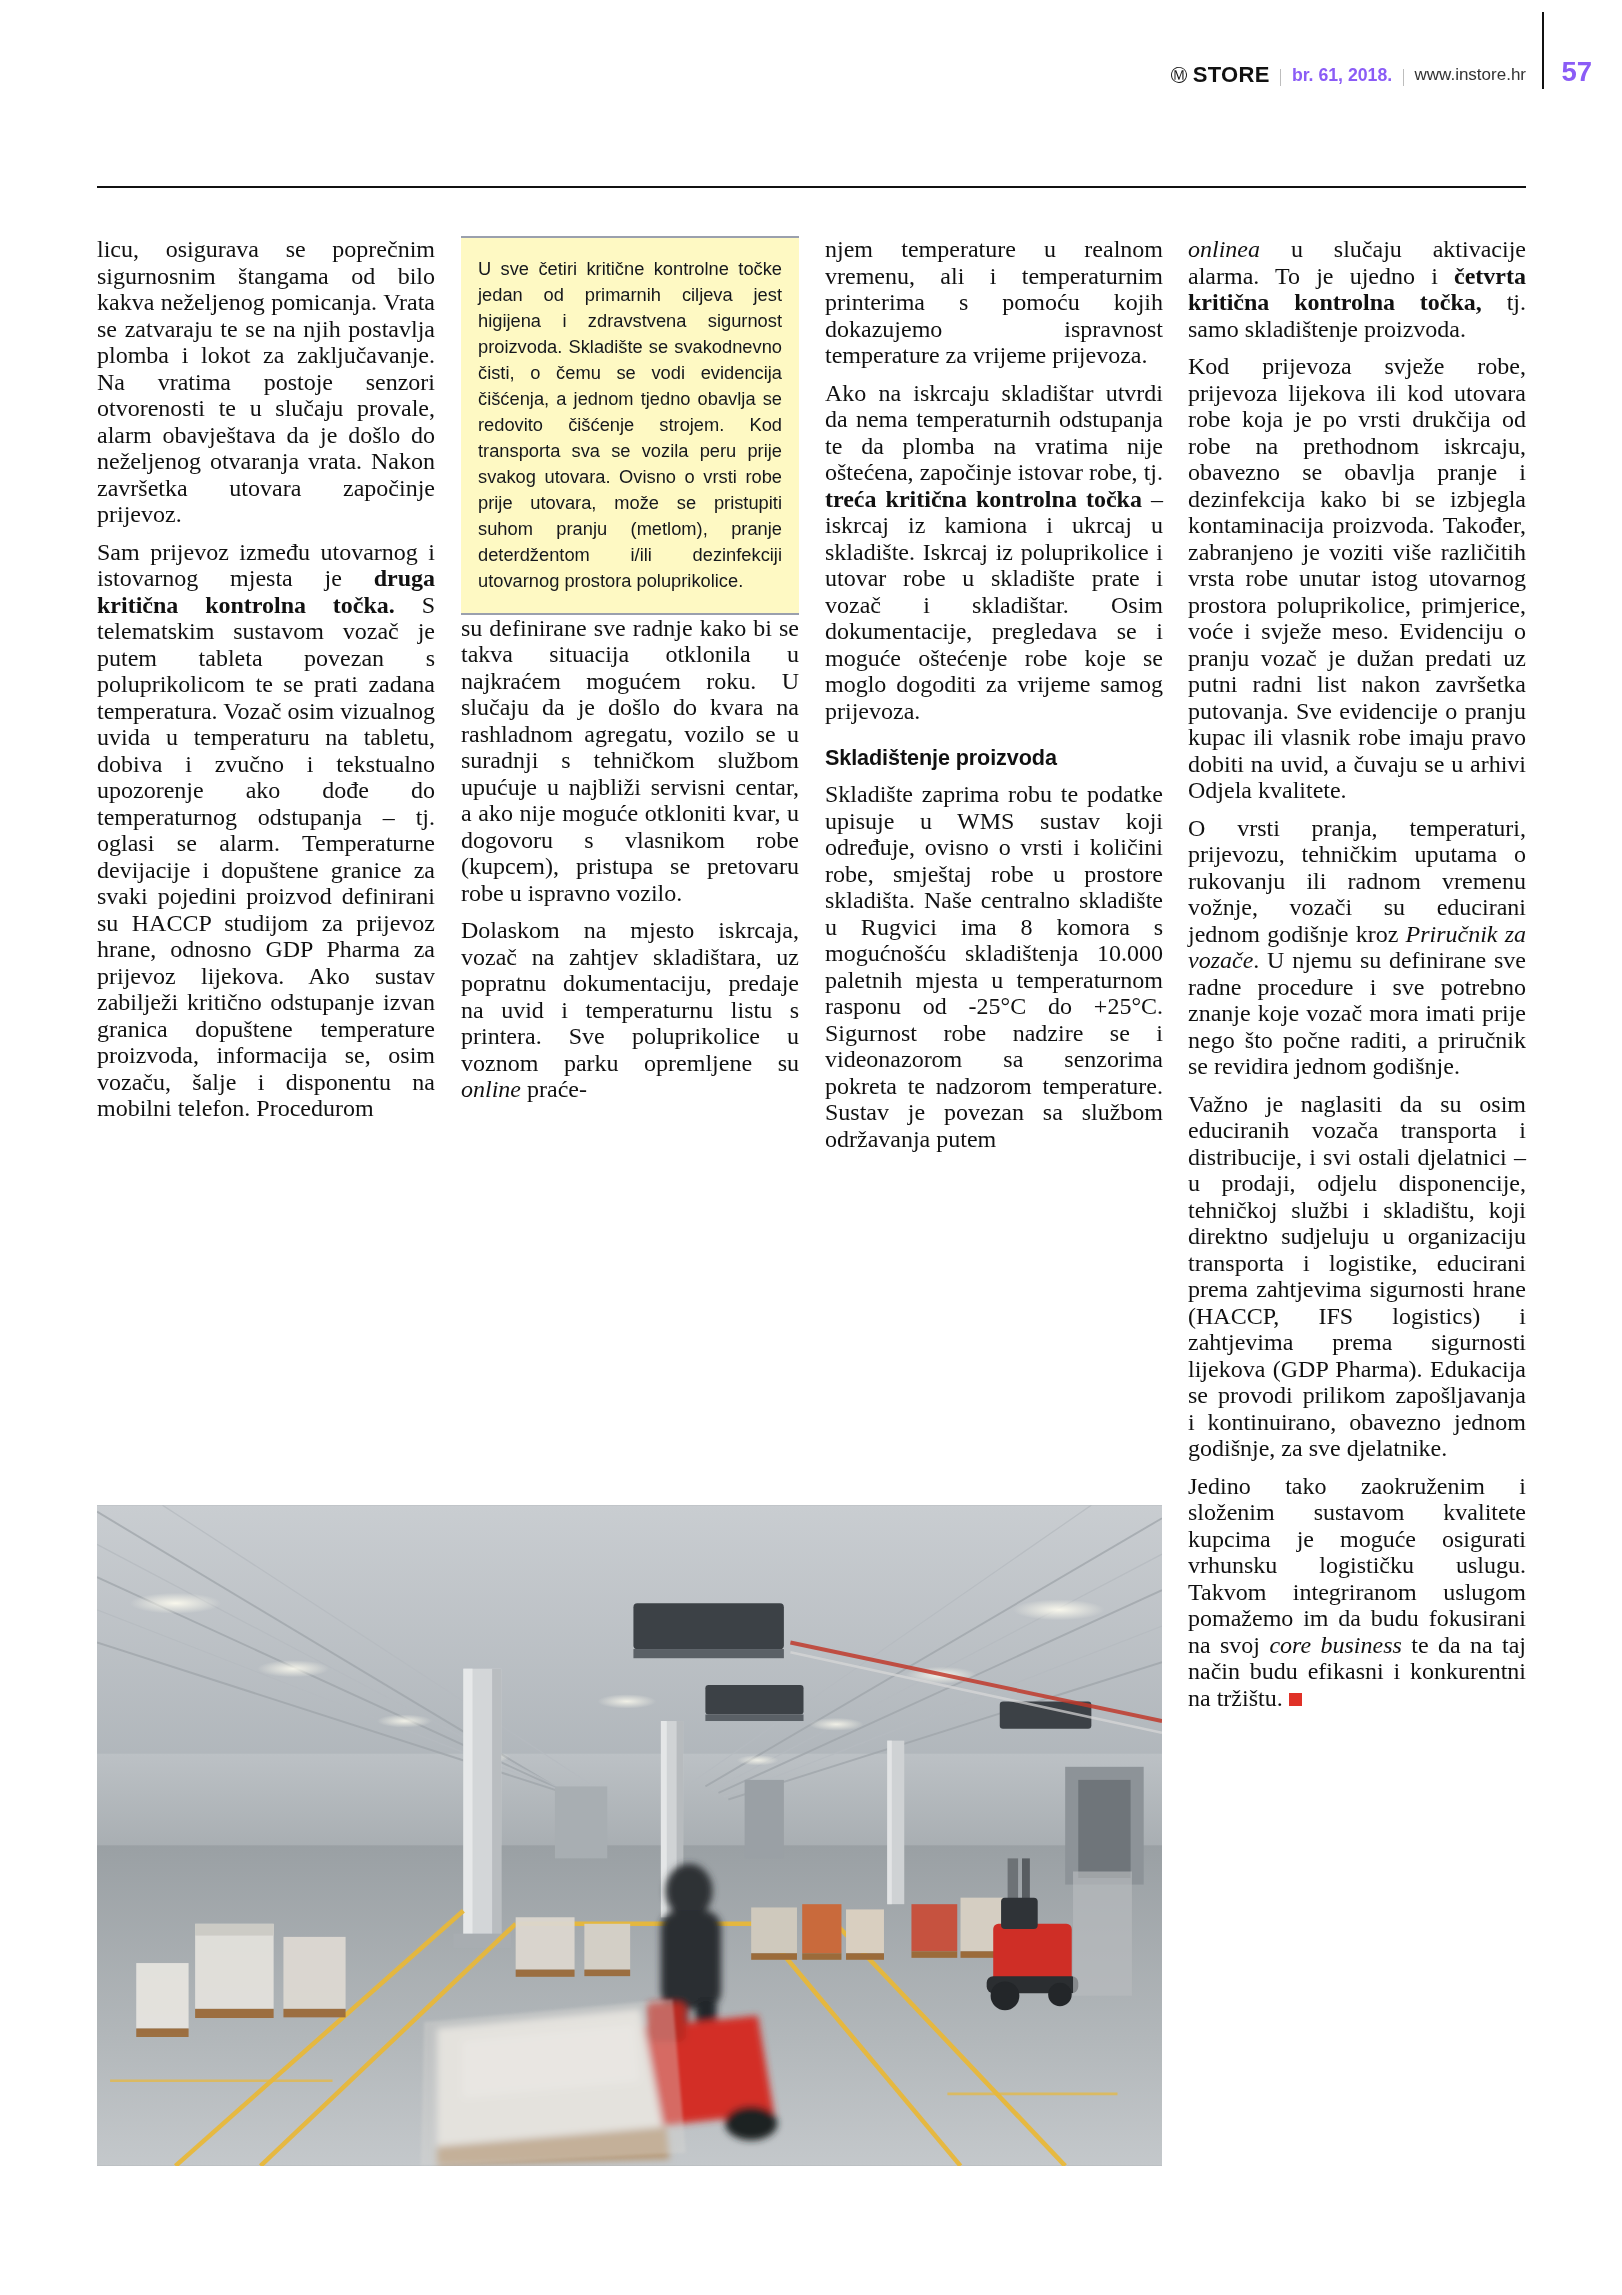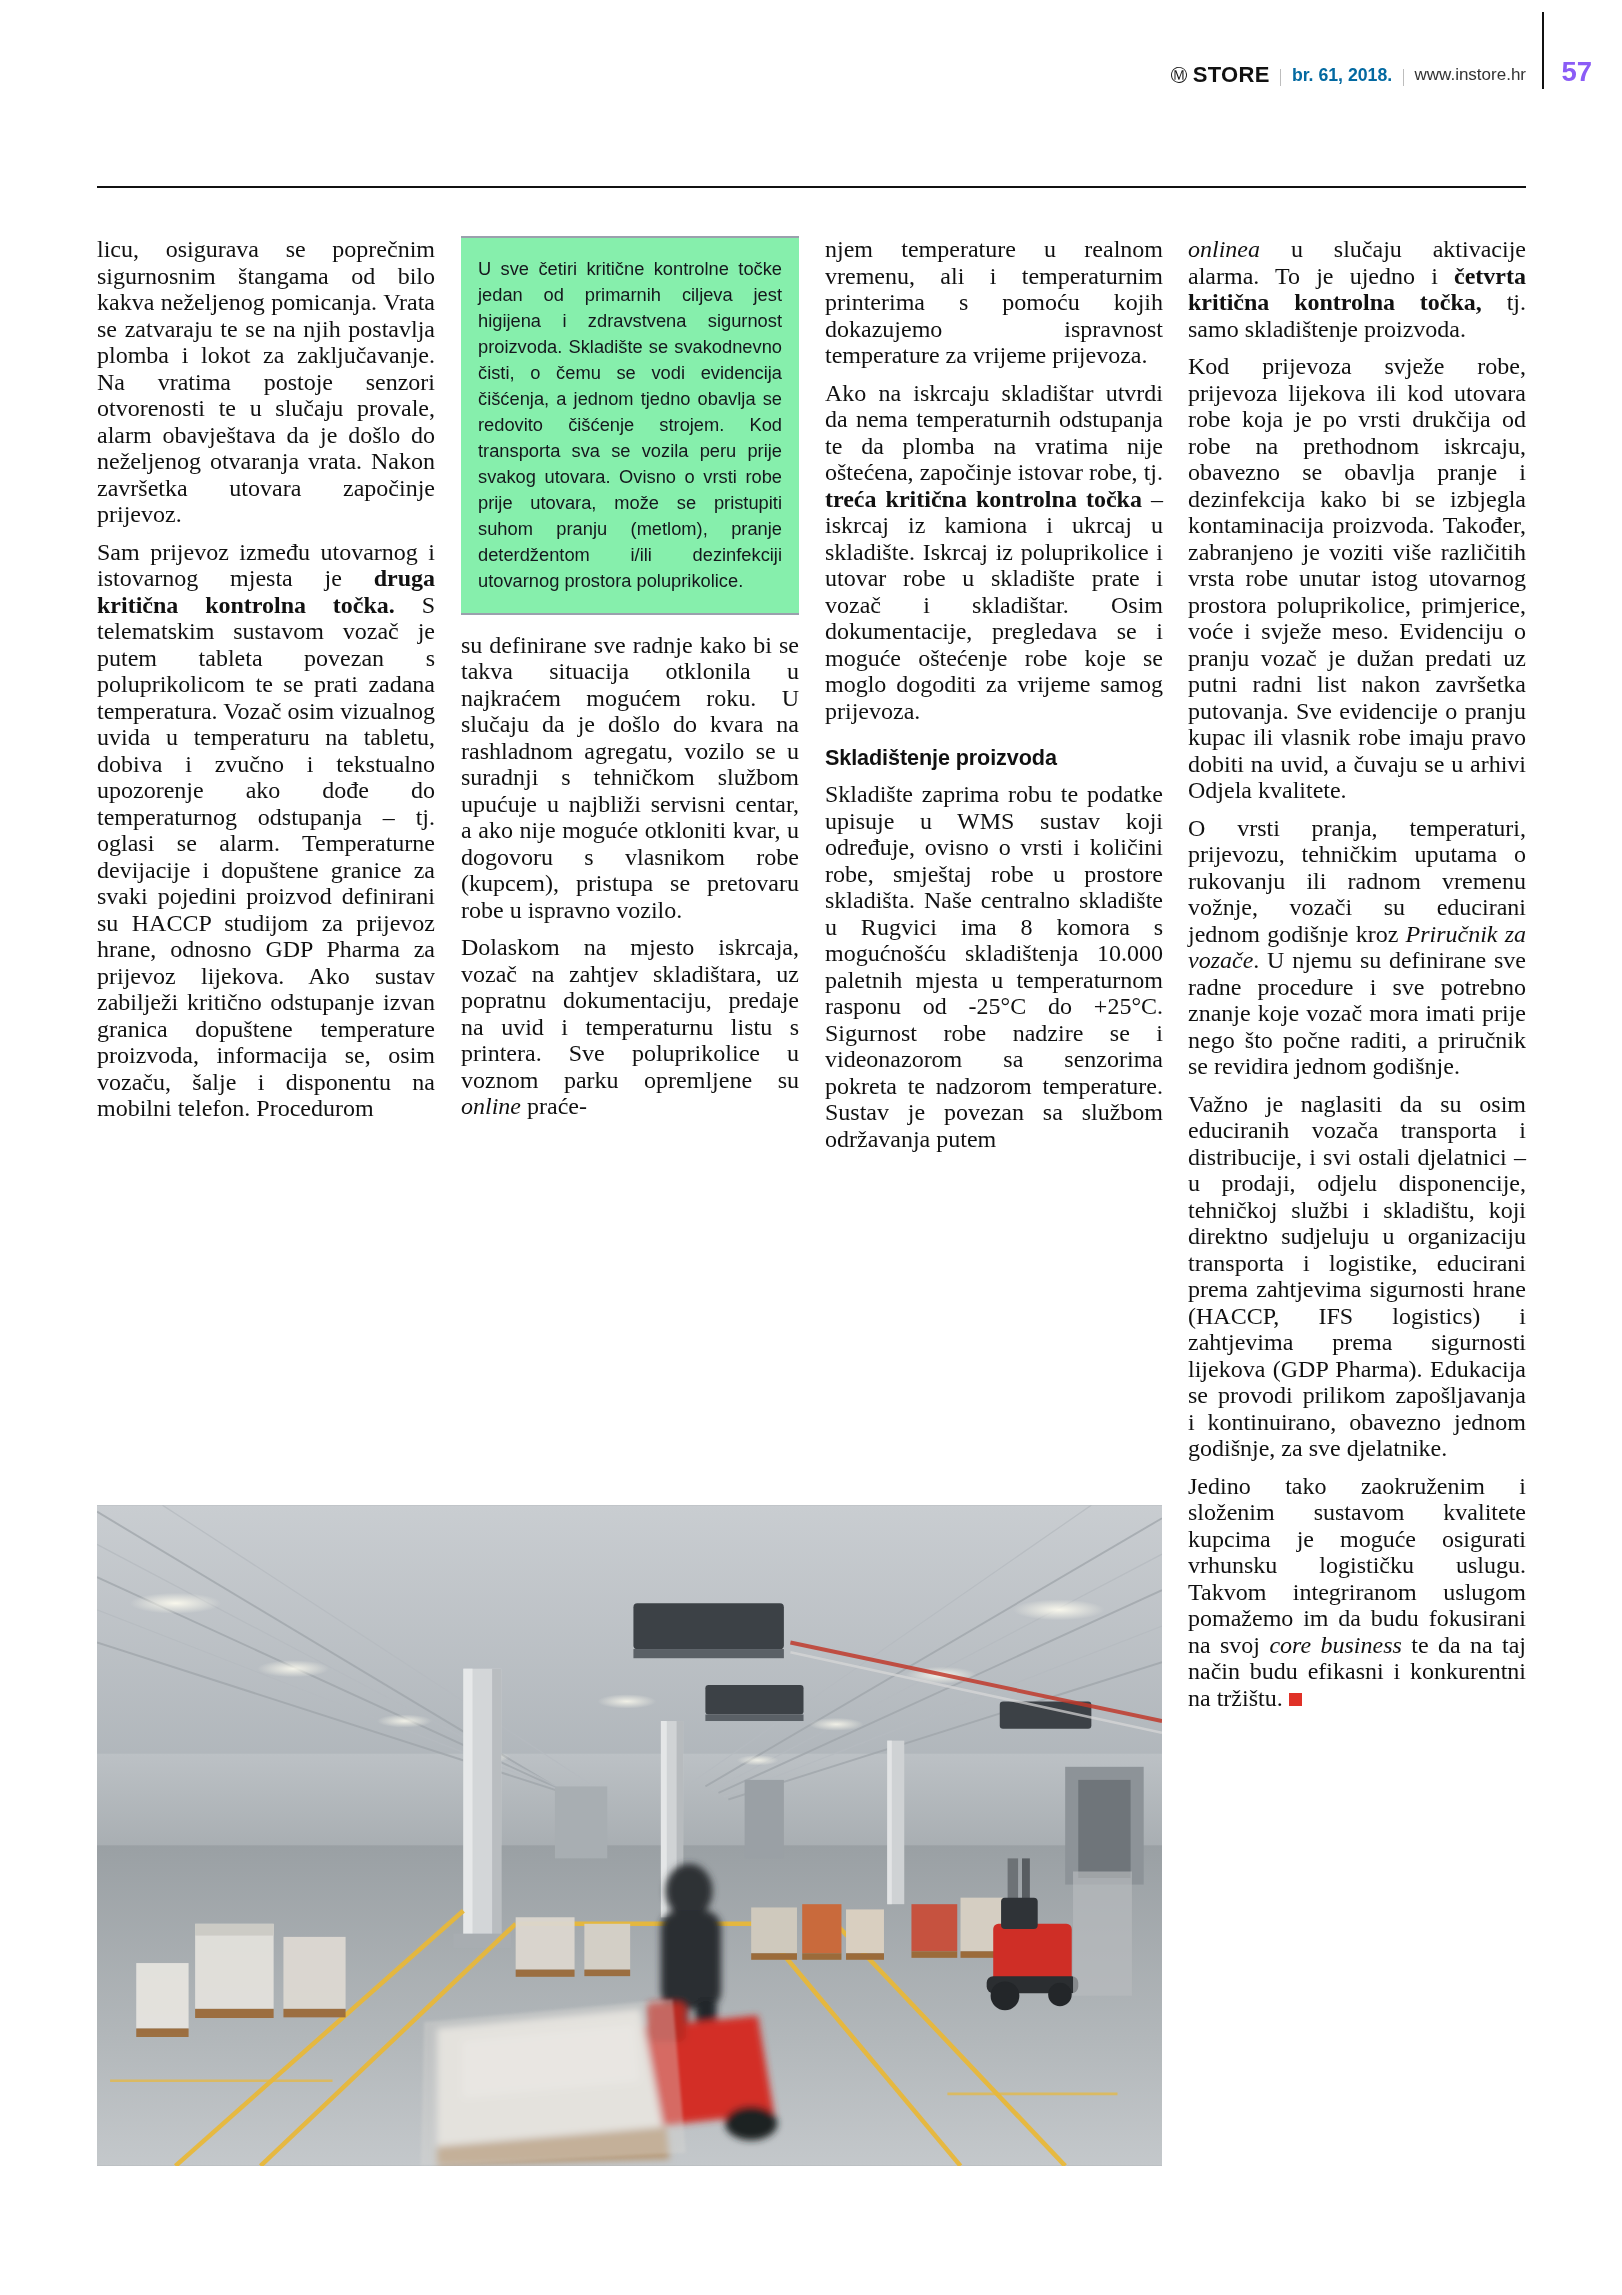--- a/index.html
+++ b/index.html
@@ -59,21 +59,21 @@
     height: 17px;
     background: #bdbdbd;
     margin: 0 10.5px;
     position: relative;
     top: 2px;
   }
   .hdr-issue {
     font-family: "Liberation Sans", sans-serif;
     font-weight: 700;
     font-size: 17.7px;
-    color: #0369a1;
+    color: #8b5cf6;
   }
   .hdr-url {
     font-family: "Liberation Sans", sans-serif;
     font-size: 17px;
     color: #333;
   }
   .hdr-rule {
     position: absolute;
     right: 79px;
     top: 11.8px;
@@ -135,25 +135,24 @@
     margin: 19.6px 0 10.5px 0;
     color: #111;
     letter-spacing: -0.1px;
   }
 
   b, strong { font-weight: 700; }
   i, em { font-style: italic; }
 
   
   .callout {
-    background: #86efac;
+    background: #fef9c3;
     border-top: 2px solid #9aa0ad;
     border-bottom: 2px solid #9aa0ad;
     padding: 18.3px 17px 18.3px 17px;
-    margin-bottom: 17px;
   }
   .callout p {
     font-family: "Liberation Sans", sans-serif;
     font-size: 18.3px;
     line-height: 26px;
     text-align: justify;
     color: #15171c;
   }
 
   

